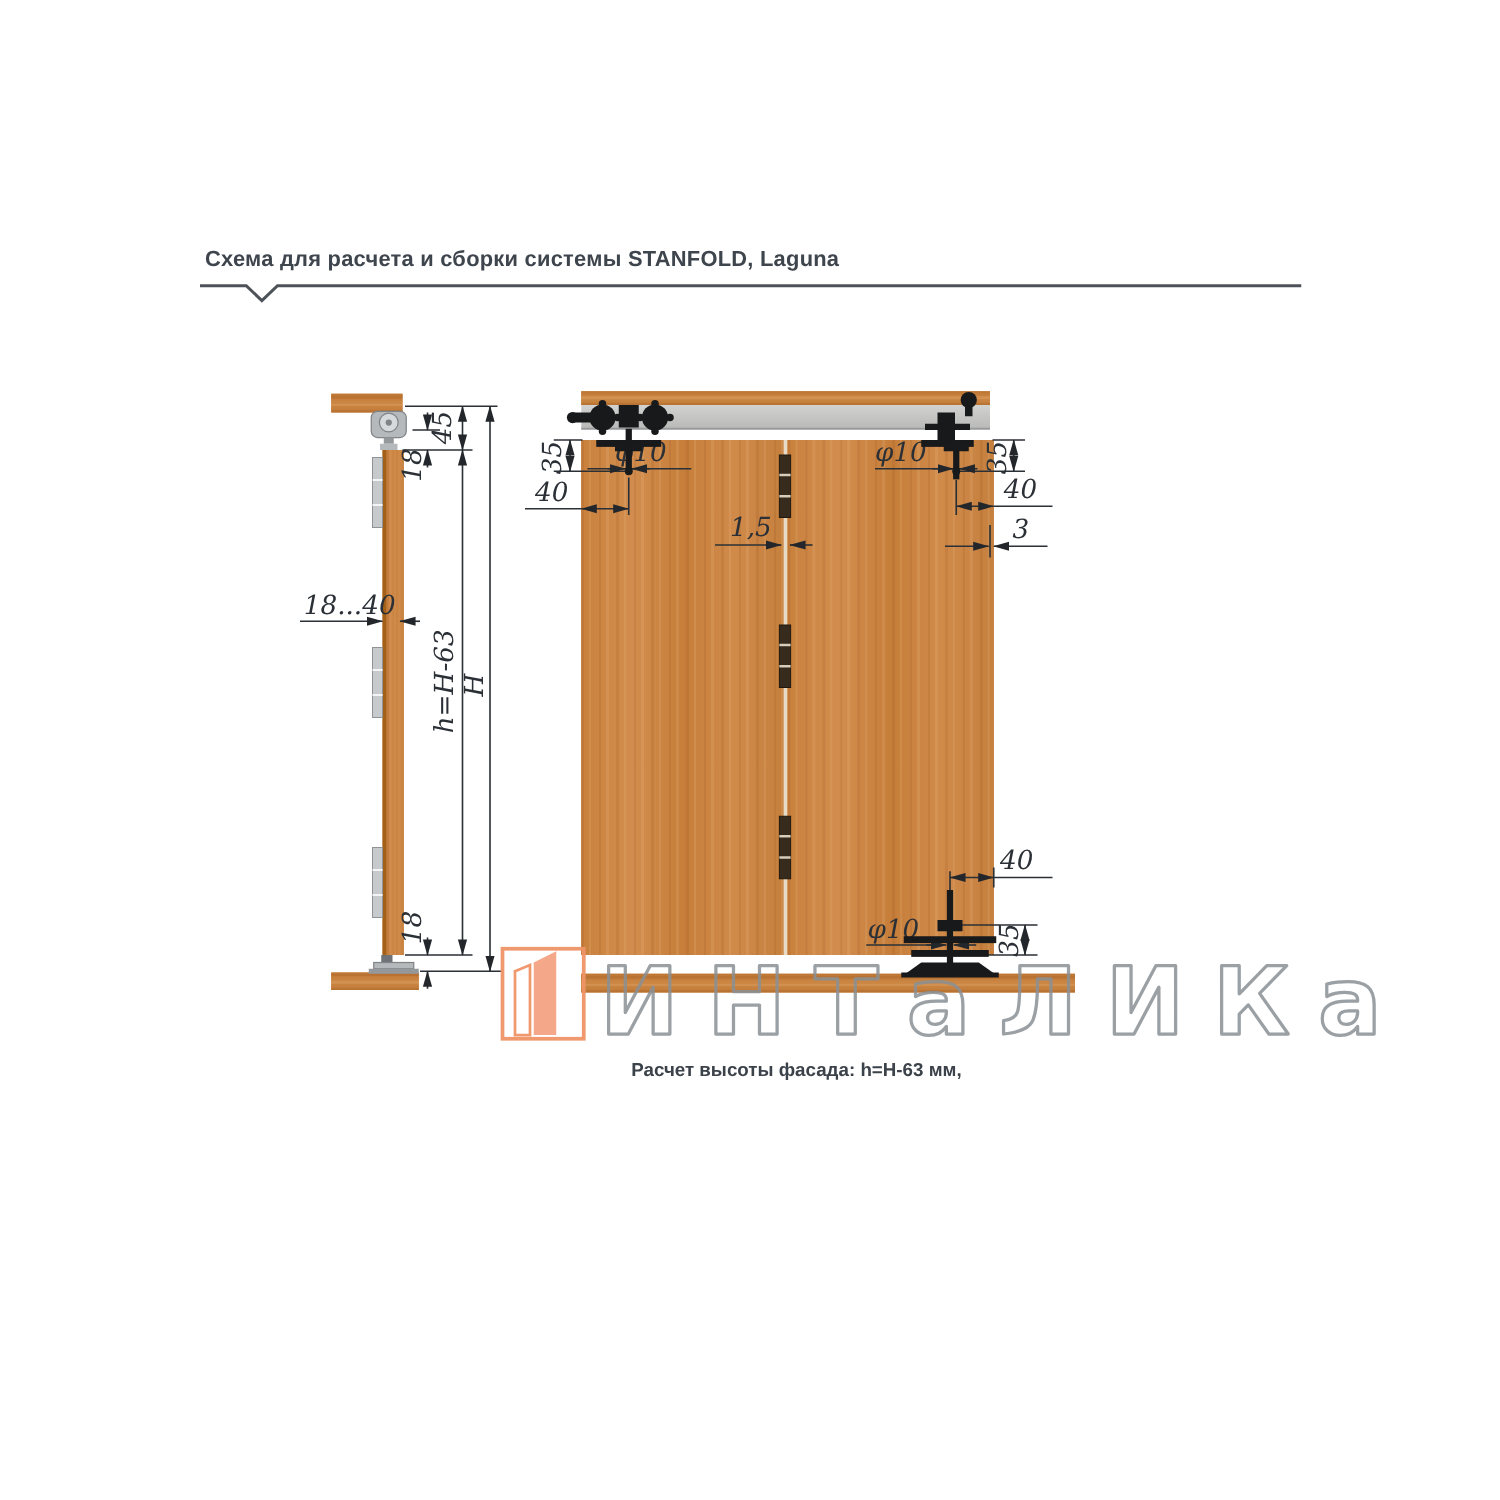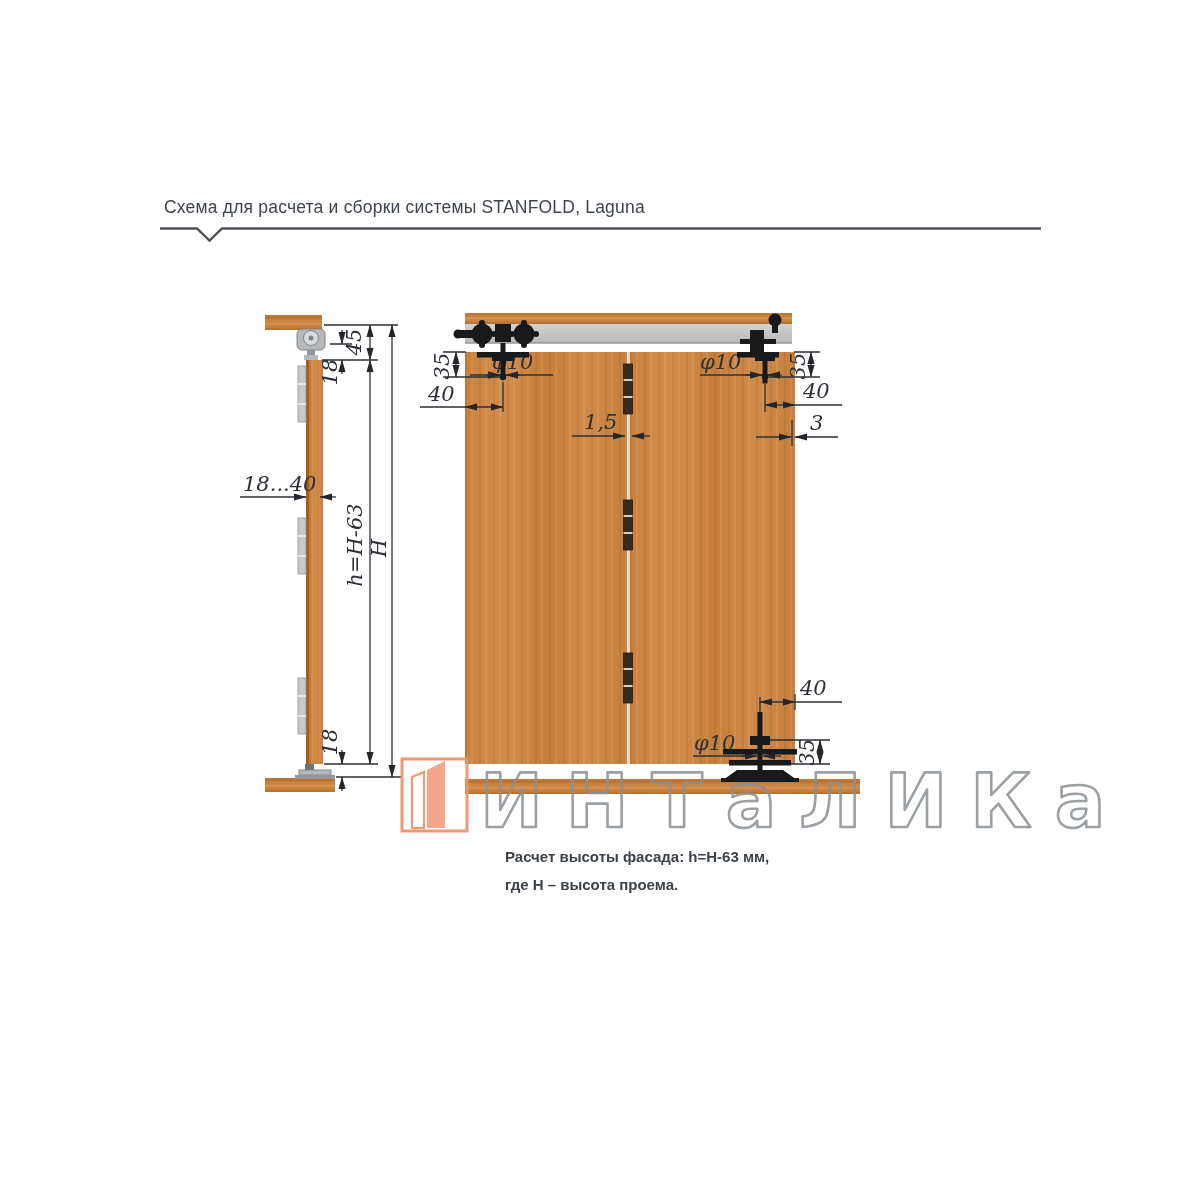--- a/index.html
+++ b/index.html
@@ -11,21 +11,21 @@
     repeating-linear-gradient(90deg, rgba(139,69,19,0.14) 0 2px, rgba(0,0,0,0) 2px 6px,
       rgba(255,222,173,0.12) 6px 8px, rgba(0,0,0,0) 8px 14px),
     linear-gradient(90deg,#c9813d,#d28d4e 25%,#c67e3a 50%,#d08a4a 75%,#c5803e);}
   .wood-h{background-color:#c57c38;background-image:
     repeating-linear-gradient(0deg, rgba(139,69,19,0.16) 0 2px, rgba(0,0,0,0) 2px 5px,
       rgba(255,222,173,0.12) 5px 7px, rgba(0,0,0,0) 7px 11px),
     linear-gradient(0deg,#c07a37,#cd8845 50%,#bd7531);}
   .door-side{border-left:3px solid #a26018;}
   .track{background:linear-gradient(180deg,#d2d3d1,#c4c5c3 55%,#b9bab8);}
   .gapline{background:#e7dbc6;}
-  .title{color:#3f454d;font-size:17.5px;font-weight:normal;letter-spacing:0.2px;}
+  .title{color:#3f454d;font-size:17.5px;font-weight:bold;letter-spacing:0.2px;}
   .caption{color:#3c424a;font-size:15px;font-weight:bold;line-height:28px;}
   svg text.dim{font-family:"DejaVu Serif","Liberation Serif",serif;font-style:italic;
     font-size:21px;fill:#2b3036;}
   svg .dl{stroke:#2b3036;stroke-width:1.3;fill:none;}
   svg .hw{fill:#17191b;stroke:none;}
   svg text.wm{font-family:"DejaVu Sans","Liberation Sans",sans-serif;font-weight:bold;
     font-size:75px;letter-spacing:23px;fill:none;stroke:#8a9095;stroke-width:2.6;
     stroke-linejoin:round;opacity:0.85;}
 </style>
 </head>
@@ -189,16 +189,15 @@
     <g opacity="0.95">
       <rect x="402" y="759" width="65" height="72" fill="none" stroke="#f09468" stroke-width="3"></rect>
       <polygon points="412,777 424,772 424,828 412,828" fill="none" stroke="#f09468" stroke-width="2.2"></polygon>
       <polygon points="427,770 445,761 445,828 427,828" fill="#f5a383"></polygon>
     </g>
     <text class="wm" x="480" y="827">ИНТаЛИКа</text>
   </svg>
 
   <div class="abs caption" style="left:505px;top:843px;">
     <div>Расчет высоты фасада: h=H-63 мм,</div>
-    <div>где H – высота проема.</div>
   </div>
 
 </div>
 
 </body></html>

